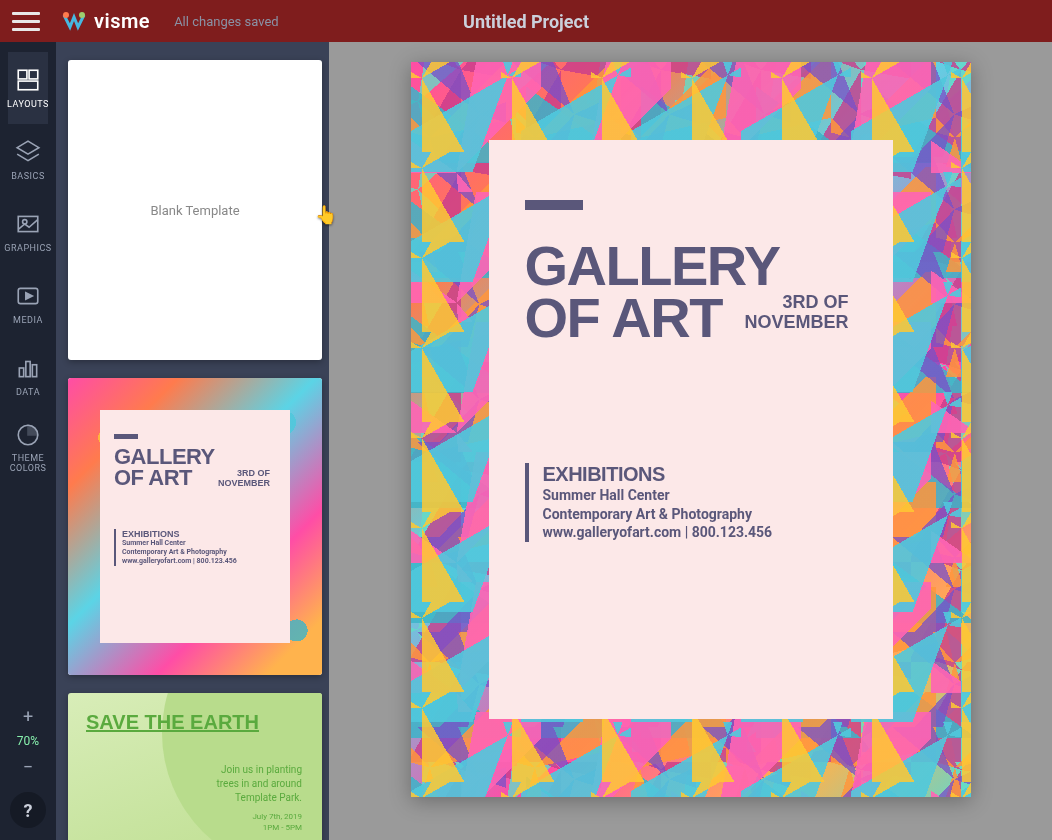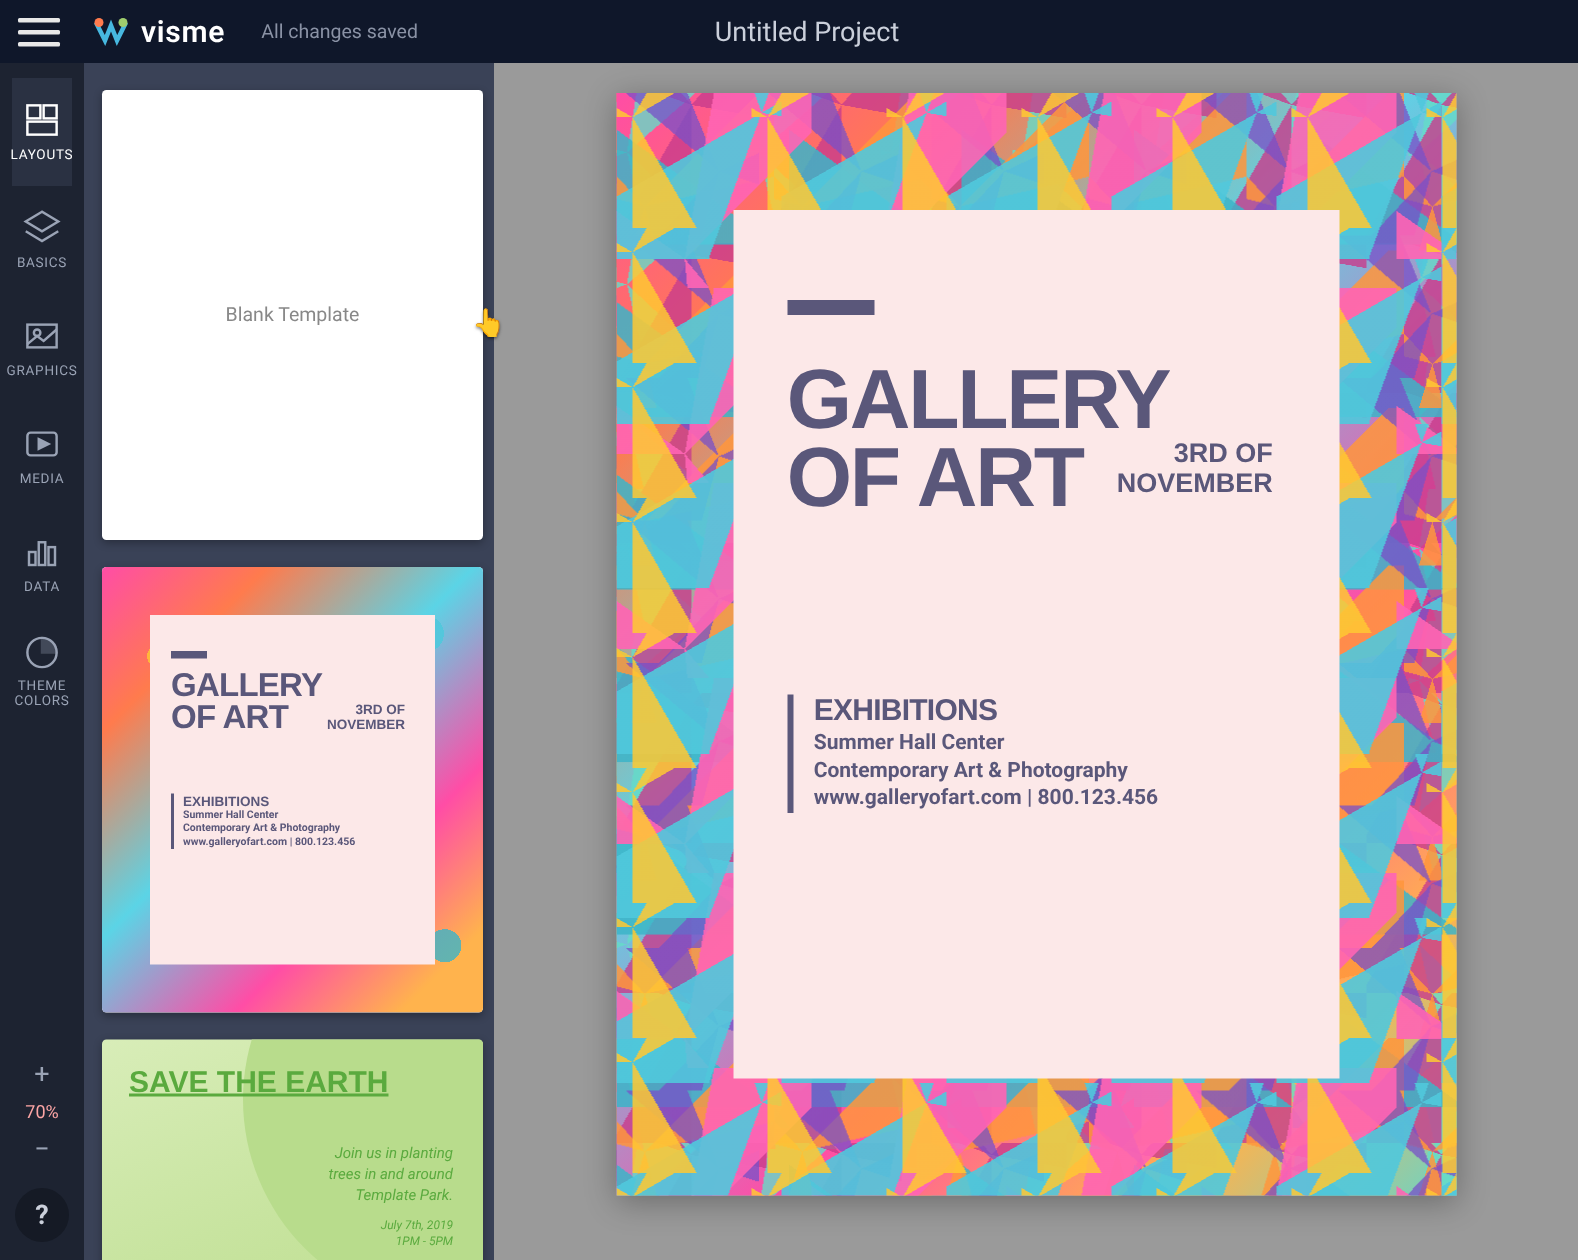--- a/index.html
+++ b/index.html
@@ -1,35 +1,35 @@
 <!DOCTYPE html>
 <html><head>
 <meta charset="utf-8">
 <style>
 * { margin: 0; padding: 0; box-sizing: border-box; }
 body { font-family: -apple-system, BlinkMacSystemFont, "Segoe UI", Roboto, sans-serif; background: #2a3142; width: 1052px; height: 840px; overflow: hidden; }
-.topbar { height: 42px; background: #0f172a; display: flex; align-items: center; padding: 14px 12px; color: #fff; }
+.topbar { height: 42px; background: #7f1d1d; display: flex; align-items: center; padding: 14px 12px; color: #fff; }
 .hamburger { width: 28px; height: 28px; display: flex; flex-direction: column; justify-content: center; gap: 5px; cursor: pointer; margin-right: 20px; }
 .hamburger span { height: 3px; background: #e8e8e8; border-radius: 1px; }
 .logo { display: flex; align-items: center; gap: 6px; margin-right: 24px; }
 .logo-mark { width: 28px; height: 20px; position: relative; }
 .logo-mark svg { width: 100%; height: 100%; }
 .logo-text { font-size: 20px; font-weight: 600; letter-spacing: 0.5px; }
 .save-status { color: #8a92a5; font-size: 13px; }
-.project-title { position: absolute; left: 50%; transform: translateX(-50%); color: #cbd0db; font-size: 18px; font-weight: 400; margin-left: 12px; }
+.project-title { position: absolute; left: 50%; transform: translateX(-50%); color: #cbd0db; font-size: 18px; font-weight: 700; }
 
 .main { display: flex; height: calc(100% - 42px); }
 
 .left-rail { width: 56px; background: #1d2331; display: flex; flex-direction: column; align-items: center; padding-top: 10px; position: relative; }
 .rail-item { width: 40px; height: 72px; display: flex; flex-direction: column; align-items: center; justify-content: center; gap: 6px; color: #9aa3b5; cursor: pointer; font-size: 9px; letter-spacing: 0.5px; }
 .rail-item.active { background: #2a3142; color: #fff; }
 .rail-item svg { width: 26px; height: 26px; }
 .rail-bottom { margin-top: auto; width: 100%; display: flex; flex-direction: column; align-items: center; padding-bottom: 12px; gap: 6px; }
 .zoom-btn { width: 36px; height: 24px; color: #9aa3b5; display: flex; align-items: center; justify-content: center; font-size: 18px; cursor: pointer; }
-.zoom-level { color: #fca5a5; font-size: 12px; }
+.zoom-level { color: #86efac; font-size: 12px; }
 .help-btn { width: 36px; height: 36px; border-radius: 50%; background: #151a25; color: #cbd0db; display: flex; align-items: center; justify-content: center; font-size: 18px; font-weight: 700; cursor: pointer; margin-top: 8px; }
 
 .template-panel { width: 273px; background: #3a4257; padding: 18px 12px; overflow-y: auto; position: relative; }
 .template-panel::-webkit-scrollbar { width: 8px; }
 .template-panel::-webkit-scrollbar-track { background: #3a4257; }
 .template-panel::-webkit-scrollbar-thumb { background: #5a6378; border-radius: 4px; }
 
 .tmpl { width: 254px; background: #fff; border-radius: 3px; margin-bottom: 18px; cursor: pointer; overflow: hidden; box-shadow: 0 2px 6px rgba(0,0,0,0.3); }
 .tmpl-blank { height: 300px; display: flex; align-items: center; justify-content: center; color: #888; font-size: 13px; }
 
@@ -47,21 +47,21 @@
 .gallery-accent { width: 24px; height: 5px; background: #5a577a; margin-bottom: 8px; }
 .gallery-title-sm { font-family: "Arial Black", sans-serif; font-weight: 900; color: #5a577a; font-size: 22px; line-height: 0.95; letter-spacing: -0.5px; }
 .gallery-date-sm { font-family: "Arial Black", sans-serif; font-weight: 900; color: #5a577a; font-size: 9px; text-align: right; margin-top: -20px; padding-right: 6px; line-height: 1.1; }
 .gallery-exhib-sm { margin-top: 40px; border-left: 2px solid #5a577a; padding-left: 6px; }
 .gallery-exhib-sm .h { font-family: "Arial Black", sans-serif; font-weight: 900; color: #5a577a; font-size: 9px; }
 .gallery-exhib-sm .l { font-weight: 700; color: #5a577a; font-size: 7px; line-height: 1.3; }
 
 .tmpl-earth { height: 297px; background: linear-gradient(160deg, #d8edb8 0%, #c8e4a0 40%, #b4d97f 100%); position: relative; padding: 18px; }
 .earth-circle { position: absolute; width: 280px; height: 280px; border-radius: 50%; background: #b8dc8c; right: -120px; top: -100px; }
 .earth-title { font-family: "Arial Black", sans-serif; font-weight: 900; color: #5aaa3e; font-size: 20px; position: relative; text-decoration: underline; }
-.earth-text { position: absolute; right: 20px; top: 70px; text-align: right; color: #5aaa3e; font-size: 10px; line-height: 1.4; font-style: italic; }
+.earth-text { position: absolute; right: 20px; top: 70px; text-align: right; color: #5aaa3e; font-size: 10px; line-height: 1.4; }
 
 .canvas-area { flex: 1; background: #9a9a9a; display: flex; align-items: flex-start; justify-content: center; padding-top: 20px; overflow: auto; }
 
 .canvas-poster { width: 560px; height: 735px; position: relative; box-shadow: 0 4px 20px rgba(0,0,0,0.3); }
 .poster-bg { position: absolute; inset: 0; background: linear-gradient(135deg, #ff4da6 0%, #ff7b4d 18%, #5bd4e6 40%, #ff4da6 65%, #ffb34d 85%, #6bd4c6 100%); }
 .poster-bg::before { content: ""; position: absolute; inset: 0; background-image:
   repeating-conic-gradient(from 30deg at 12% 18%, rgba(255,200,50,0.85) 0deg 30deg, transparent 30deg 120deg),
   repeating-conic-gradient(from 60deg at 88% 12%, rgba(80,200,220,0.9) 0deg 40deg, transparent 40deg 140deg),
   repeating-conic-gradient(from 10deg at 35% 85%, rgba(255,100,180,0.9) 0deg 35deg, transparent 35deg 130deg),
   repeating-conic-gradient(from 80deg at 72% 55%, rgba(120,80,200,0.75) 0deg 28deg, transparent 28deg 115deg),

